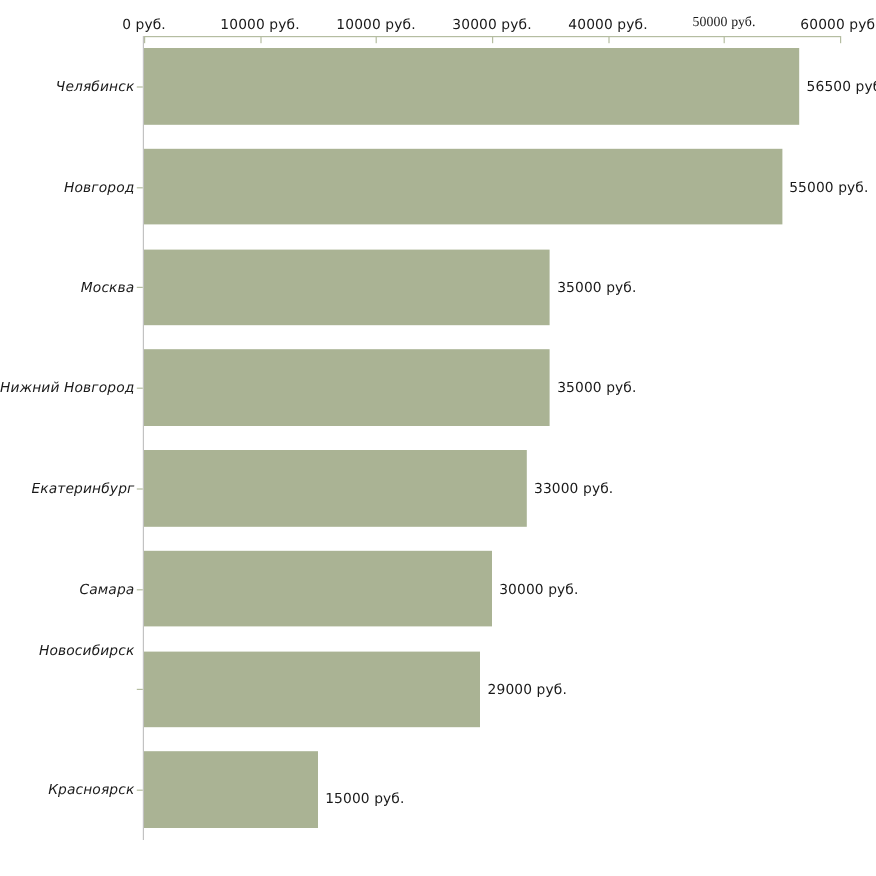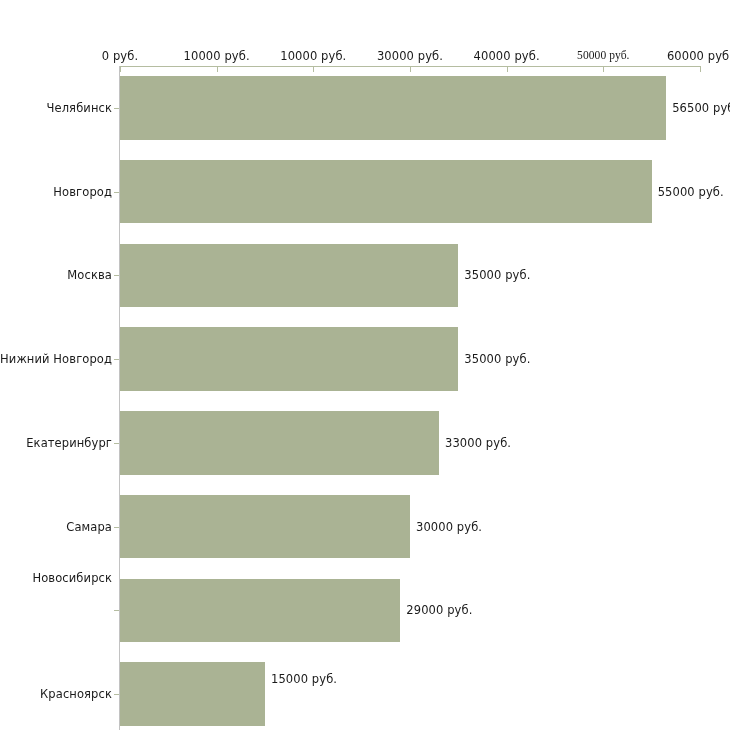--- a/index.html
+++ b/index.html
@@ -13,21 +13,20 @@
     font-family: "DejaVu Sans", "Liberation Sans", sans-serif;
     color: #000000;
     overflow: hidden;
   }
 
   #chart-root {
     position: relative;
     width: 730px;
     height: 646px;
     background: #ffffff;
-    margin-top: 36px;
   }
 
   
   .axis-top {
     position: absolute;
     left: 120px;
     top: 30px;
     width: 580px;
     height: 1px;
     background: #b5bda1;
@@ -67,20 +66,21 @@
   }
   .cat-label {
     position: absolute;
     right: 618px;
     font-size: 11.5px;
     color: #1a1a1a;
     white-space: nowrap;
     text-align: right;
     transform: translateY(-50%);
     letter-spacing: 0.1px;
+    font-style: italic;
   }
 
   
   .bar {
     position: absolute;
     left: 120px;
     background: #aab394;
   }
   .bar-value-label {
     position: absolute;
@@ -143,16 +143,16 @@
       <div class="bar-value-label" style="left: 464.333px; top: 239.375px;">35000 руб.</div>
       <div class="bar" style="top: 291.3px; height: 63.65px; width: 338.333px; background: rgb(170, 179, 148);"></div>
       <div class="bar-value-label" style="left: 464.333px; top: 323.125px;">35000 руб.</div>
       <div class="bar" style="top: 375.05px; height: 63.65px; width: 319px; background: rgb(170, 179, 148);"></div>
       <div class="bar-value-label" style="left: 445px; top: 406.875px;">33000 руб.</div>
       <div class="bar" style="top: 458.8px; height: 63.65px; width: 290px; background: rgb(170, 179, 148);"></div>
       <div class="bar-value-label" style="left: 416px; top: 490.625px;">30000 руб.</div>
       <div class="bar" style="top: 542.55px; height: 63.65px; width: 280.333px; background: rgb(170, 179, 148);"></div>
       <div class="bar-value-label" style="left: 406.333px; top: 574.375px;">29000 руб.</div>
       <div class="bar" style="top: 626.3px; height: 63.65px; width: 145px; background: rgb(170, 179, 148);"></div>
-      <div class="bar-value-label" style="left: 271px; top: 643px;">15000 руб.</div>
+      <div class="bar-value-label" style="left: 271px; top: 665px;">15000 руб.</div>
     </div>
 
 </div>
 
 </body></html>

